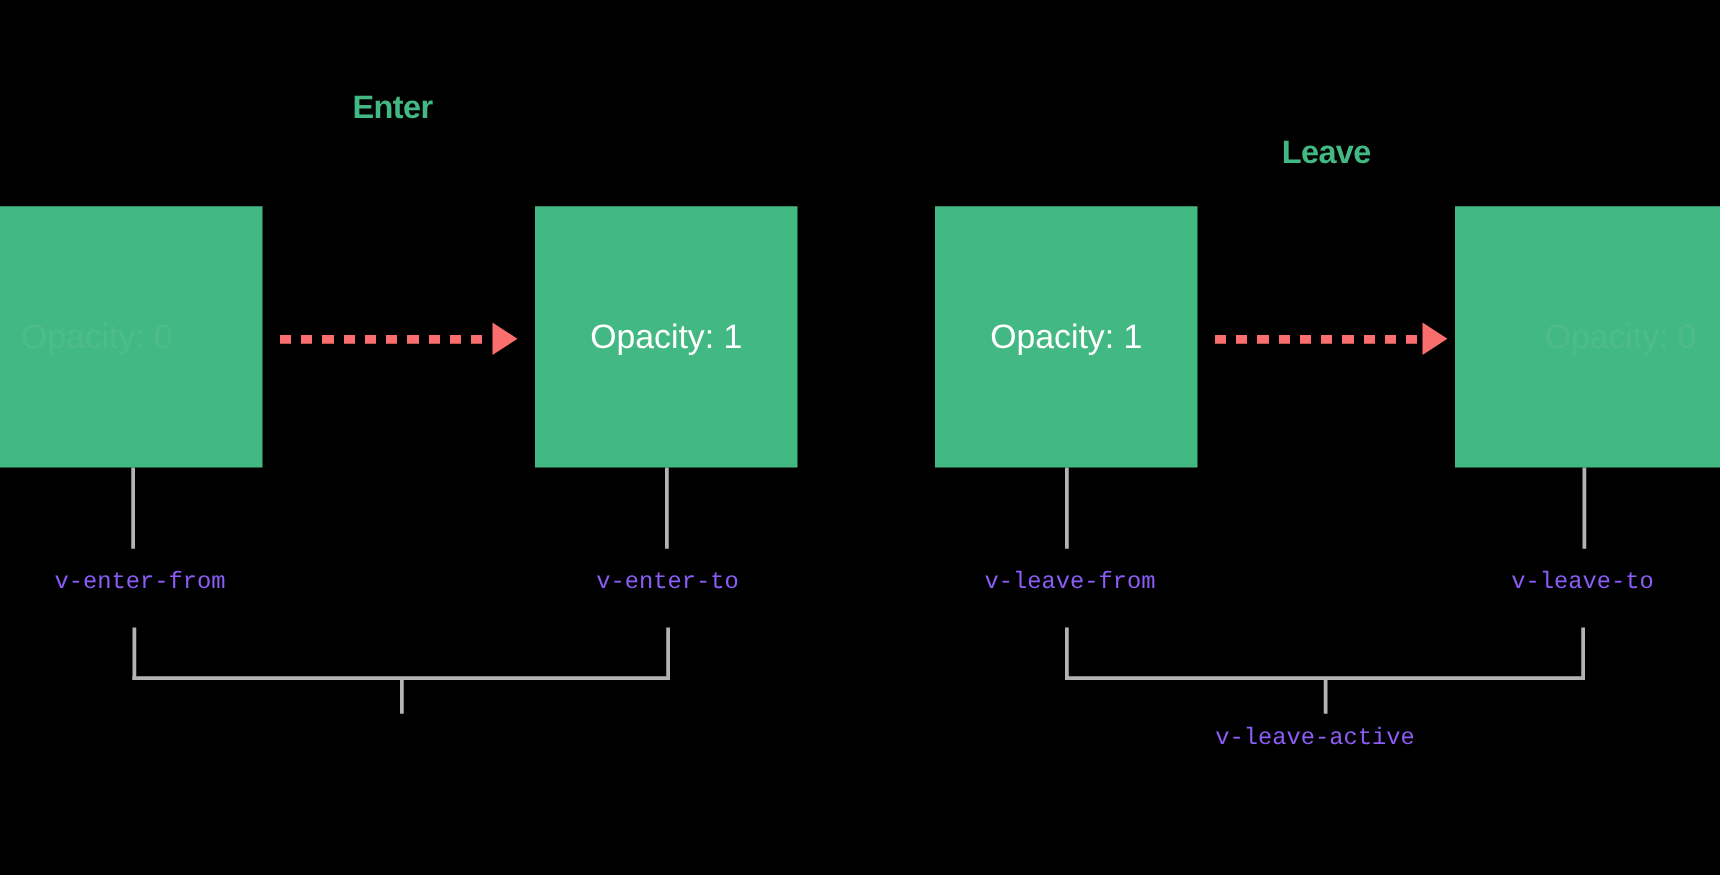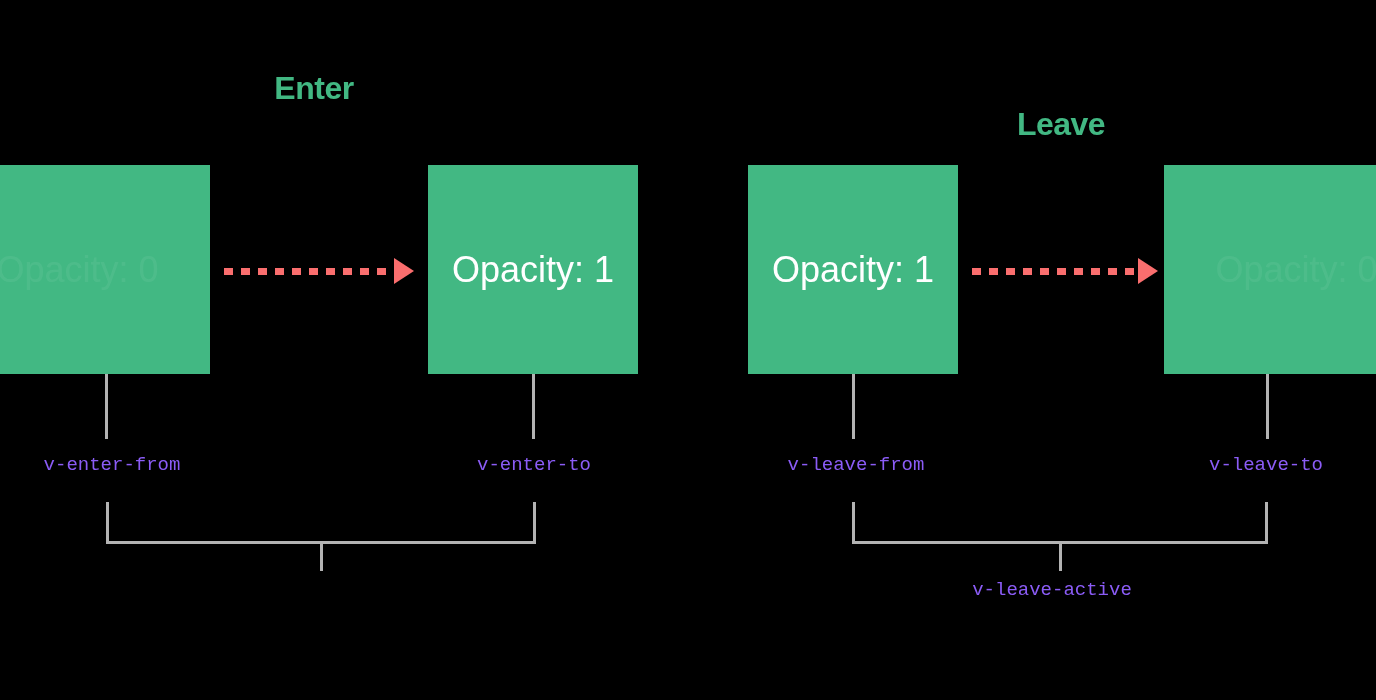--- a/index.html
+++ b/index.html
@@ -24,41 +24,41 @@
     width: 1376px;
     height: 700px;
   }
 
   
   .section-title {
     position: absolute;
     color: #42b883;
     font-family: "Liberation Sans", sans-serif;
     font-weight: bold;
-    font-size: 32px;
+    font-size: 26px;
     letter-spacing: -0.5px;
     line-height: 1;
     white-space: nowrap;
     text-align: center;
     transform: translateX(-50%);
   }
   #title-enter { left: 314px; top: 72px; }
   #title-leave { left: 1061px; top: 72px; margin-top: 36px; }
 
   
   .state-box {
     position: absolute;
     background: #42b883;
     display: flex;
     align-items: center;
     justify-content: center;
   }
   .state-box .box-label {
     font-family: "Liberation Sans", sans-serif;
-    font-size: 36px;
+    font-size: 27px;
     line-height: 1;
     color: #ffffff;
     white-space: nowrap;
     user-select: none;
   }
   .state-box.faded .box-label { opacity: 0.06; }
 
   #box-enter-from { left: -55px;   top: 165px; width: 265px; height: 209px; }
   #box-enter-to   { left: 428px;   top: 165px; width: 210px; height: 209px; }
   #box-leave-from { left: 748px;   top: 165px; width: 210px; height: 209px; }

